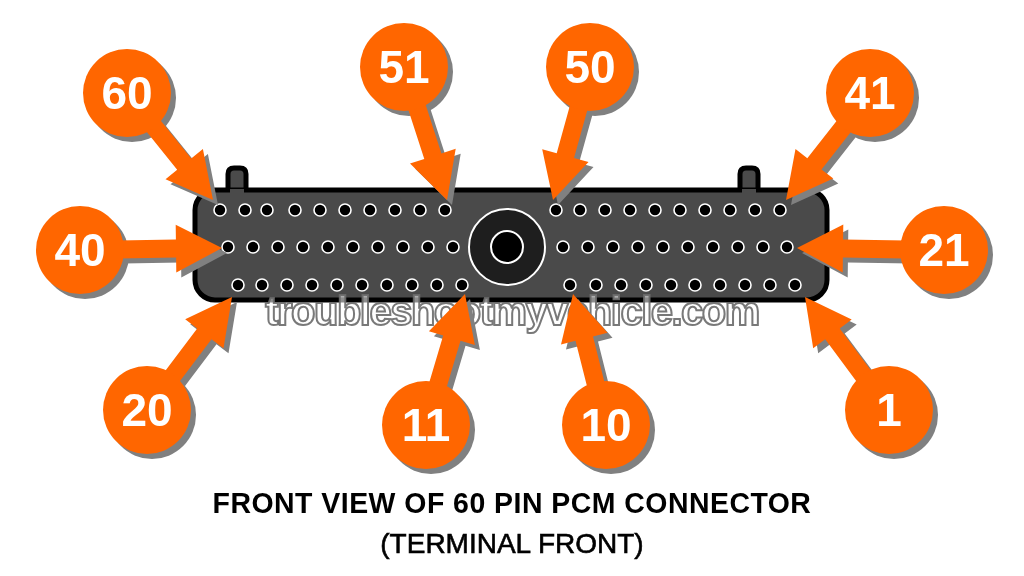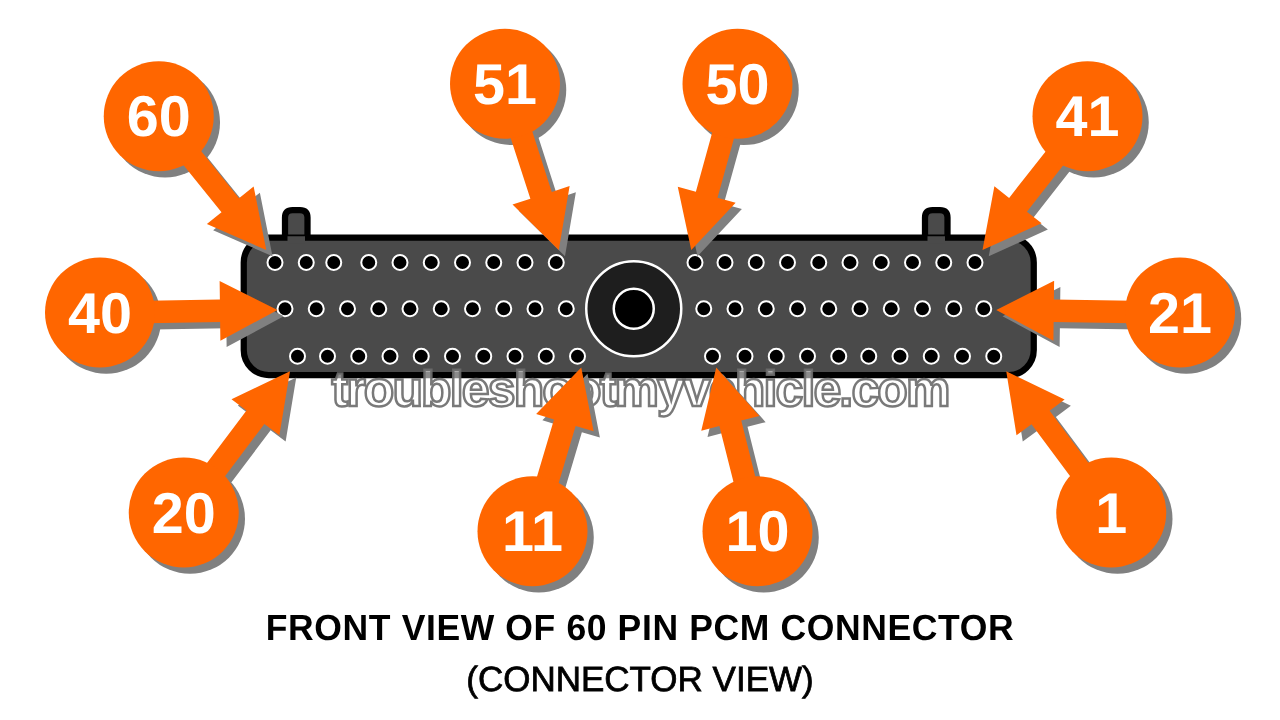--- a/index.html
+++ b/index.html
@@ -163,13 +163,13 @@
         <path d="M873.6,374.1 L839.7,328.5 L851.7,319.6 L805.0,297.0 L813.2,348.2 L825.2,339.3 L859.1,384.9 Z" fill="#808080" transform="translate(5,5)"></path>
         <circle cx="894" cy="415" r="44" fill="#808080"></circle>
         <path d="M873.6,374.1 L839.7,328.5 L851.7,319.6 L805.0,297.0 L813.2,348.2 L825.2,339.3 L859.1,384.9 Z" fill="#ff6600"></path>
         <circle cx="889" cy="410" r="44" fill="#ff6600"></circle>
         <text x="889" y="426" text-anchor="middle" font-family="Liberation Sans, sans-serif" font-weight="bold" font-size="46" fill="#ffffff">1</text>
       </g>
     </g>
 </svg>
 
 <div class="caption caption-title">FRONT VIEW OF 60 PIN PCM CONNECTOR</div>
-<div class="caption caption-sub">(CONNECTOR VIEW)</div>
+<div class="caption caption-sub">(TERMINAL FRONT)</div>
 
 </body></html>

